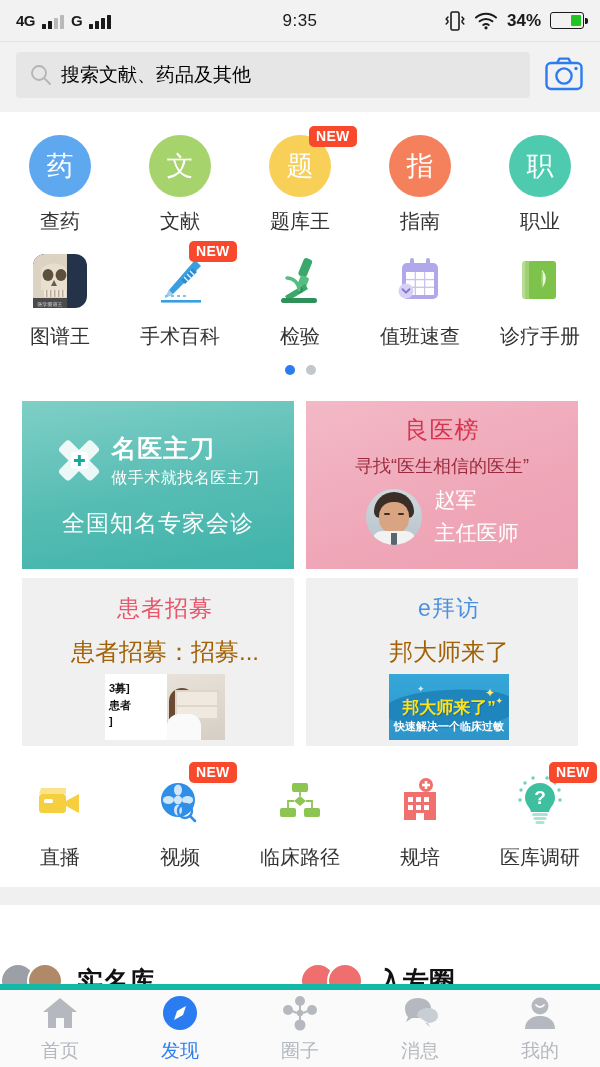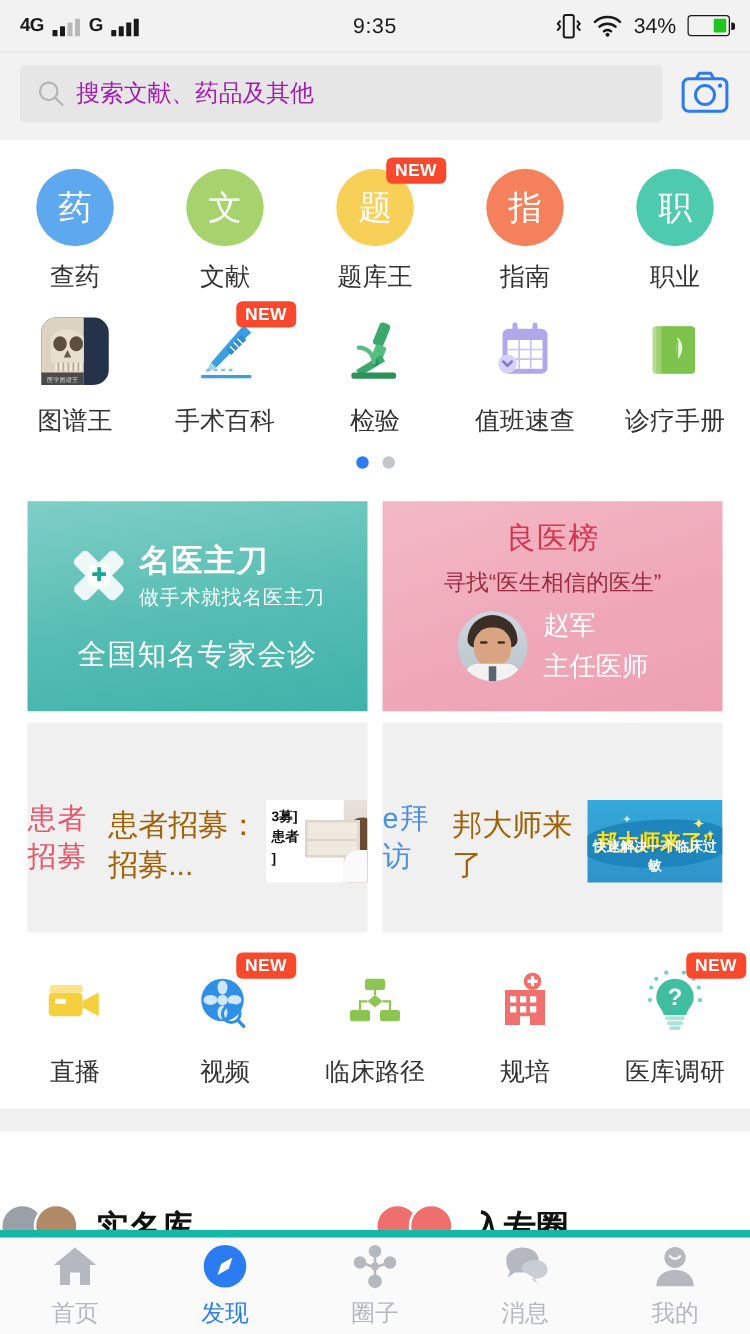--- a/index.html
+++ b/index.html
@@ -20,42 +20,42 @@
   .bars { display:flex; align-items:flex-end; gap:2px; height:17px; }
   .bars i { width:4px; background:#1a1a1a; display:block; border-radius:.5px; }
   .bars i:nth-child(1){height:5px;} .bars i:nth-child(2){height:8px;}
   .bars i:nth-child(3){height:11px;} .bars i:nth-child(4){height:14px;}
   .bars.dim i:nth-child(3),.bars.dim i:nth-child(4){background:#b9b9b9;}
   .sb-time {
     position:absolute; left:0; right:0; text-align:center;
     font-size:17px; color:#1a1a1a; letter-spacing:.5px;
   }
   .sb-right {
-    margin-left:auto; display:flex; align-items:center; gap:9px; position:relative; z-index:2;
+    margin-left:auto; display:flex; align-items:center; gap:9px; position:relative; z-index:2;font-weight:bold;
   }
   .sb-pct { font-size:17px; color:#1a1a1a; }
   .batt {
     width:34px; height:17px; border:1.8px solid #1a1a1a; border-radius:3px;
     position:relative; padding:2px; display:flex;
   }
   .batt:after {
     content:''; position:absolute; right:-5px; top:5px; width:3px; height:6px;
     background:#1a1a1a; border-radius:0 2px 2px 0;
   }
   .batt b { display:block; width:36%; background:#21c521; border-radius:1px; margin-left:auto; }
 
   
   .searchbar {
     background:#f2f2f2; padding:10px 16px 14px; display:flex; align-items:center; gap:14px;
   }
   .searchbox {
     flex:1; height:46px; background:#e6e6e6; border-radius:4px;
     display:flex; align-items:center; padding:0 14px; gap:9px;
   }
-  .searchbox .ph { font-size:19px; color:#a21caf; }
+  .searchbox .ph { font-size:19px; color:#000000; }
   .cam { width:40px; height:40px; flex:0 0 40px; }
 
   
   .panel { background:#fff; }
   .grid-rows { padding:14px 0 4px; }
   .row { display:flex; }
   .cell {
     flex:1; display:flex; flex-direction:column; align-items:center;
     padding:9px 0 6px; position:relative;
   }
@@ -118,21 +118,21 @@
     background:#d8a481; border-radius:14px 14px 15px 15px; }
   .avatar .eye { position:absolute; top:24px; width:6px; height:2.5px; background:#3b2e26; border-radius:2px;}
   .avatar .eye.l{left:18px;} .avatar .eye.r{left:32px;}
   .avatar .body { position:absolute; left:6px; bottom:0; width:44px; height:14px;
     background:#f2f2f2; border-radius:10px 10px 0 0; }
   .avatar .tie { position:absolute; left:25px; bottom:0; width:6px; height:12px; background:#5a6472; }
   .lyb-txt { display:flex; flex-direction:column; gap:5px;justify-content:flex-end; }
   .lyb-txt span { color:#fff; font-size:21px; }
 
   .card-plain {
-    background:#f0f0f0; display:flex; flex-direction:row; align-items:center; padding-top:15px;
+    background:#f0f0f0; display:flex; flex-direction:column; align-items:center; padding-top:15px;padding-left:14px;
   }
   .cp-t { font-size:23px; letter-spacing:1px; }
   .cp-s { font-size:24px; color:#a16207; margin-top:12px; }
   .thumb { margin-top:6px; width:120px; height:66px; position:relative; overflow:hidden; }
 
   .thumb-rec { background:#fff; display:flex; }
   .thumb-rec .txt {
     width:62px; font-size:11px; color:#111; padding:6px 2px 0 4px; line-height:1.5; font-weight:700;
   }
   .thumb-rec .pic { flex:1; background:linear-gradient(165deg,#e8e2da,#d6cec3); position:relative; }

